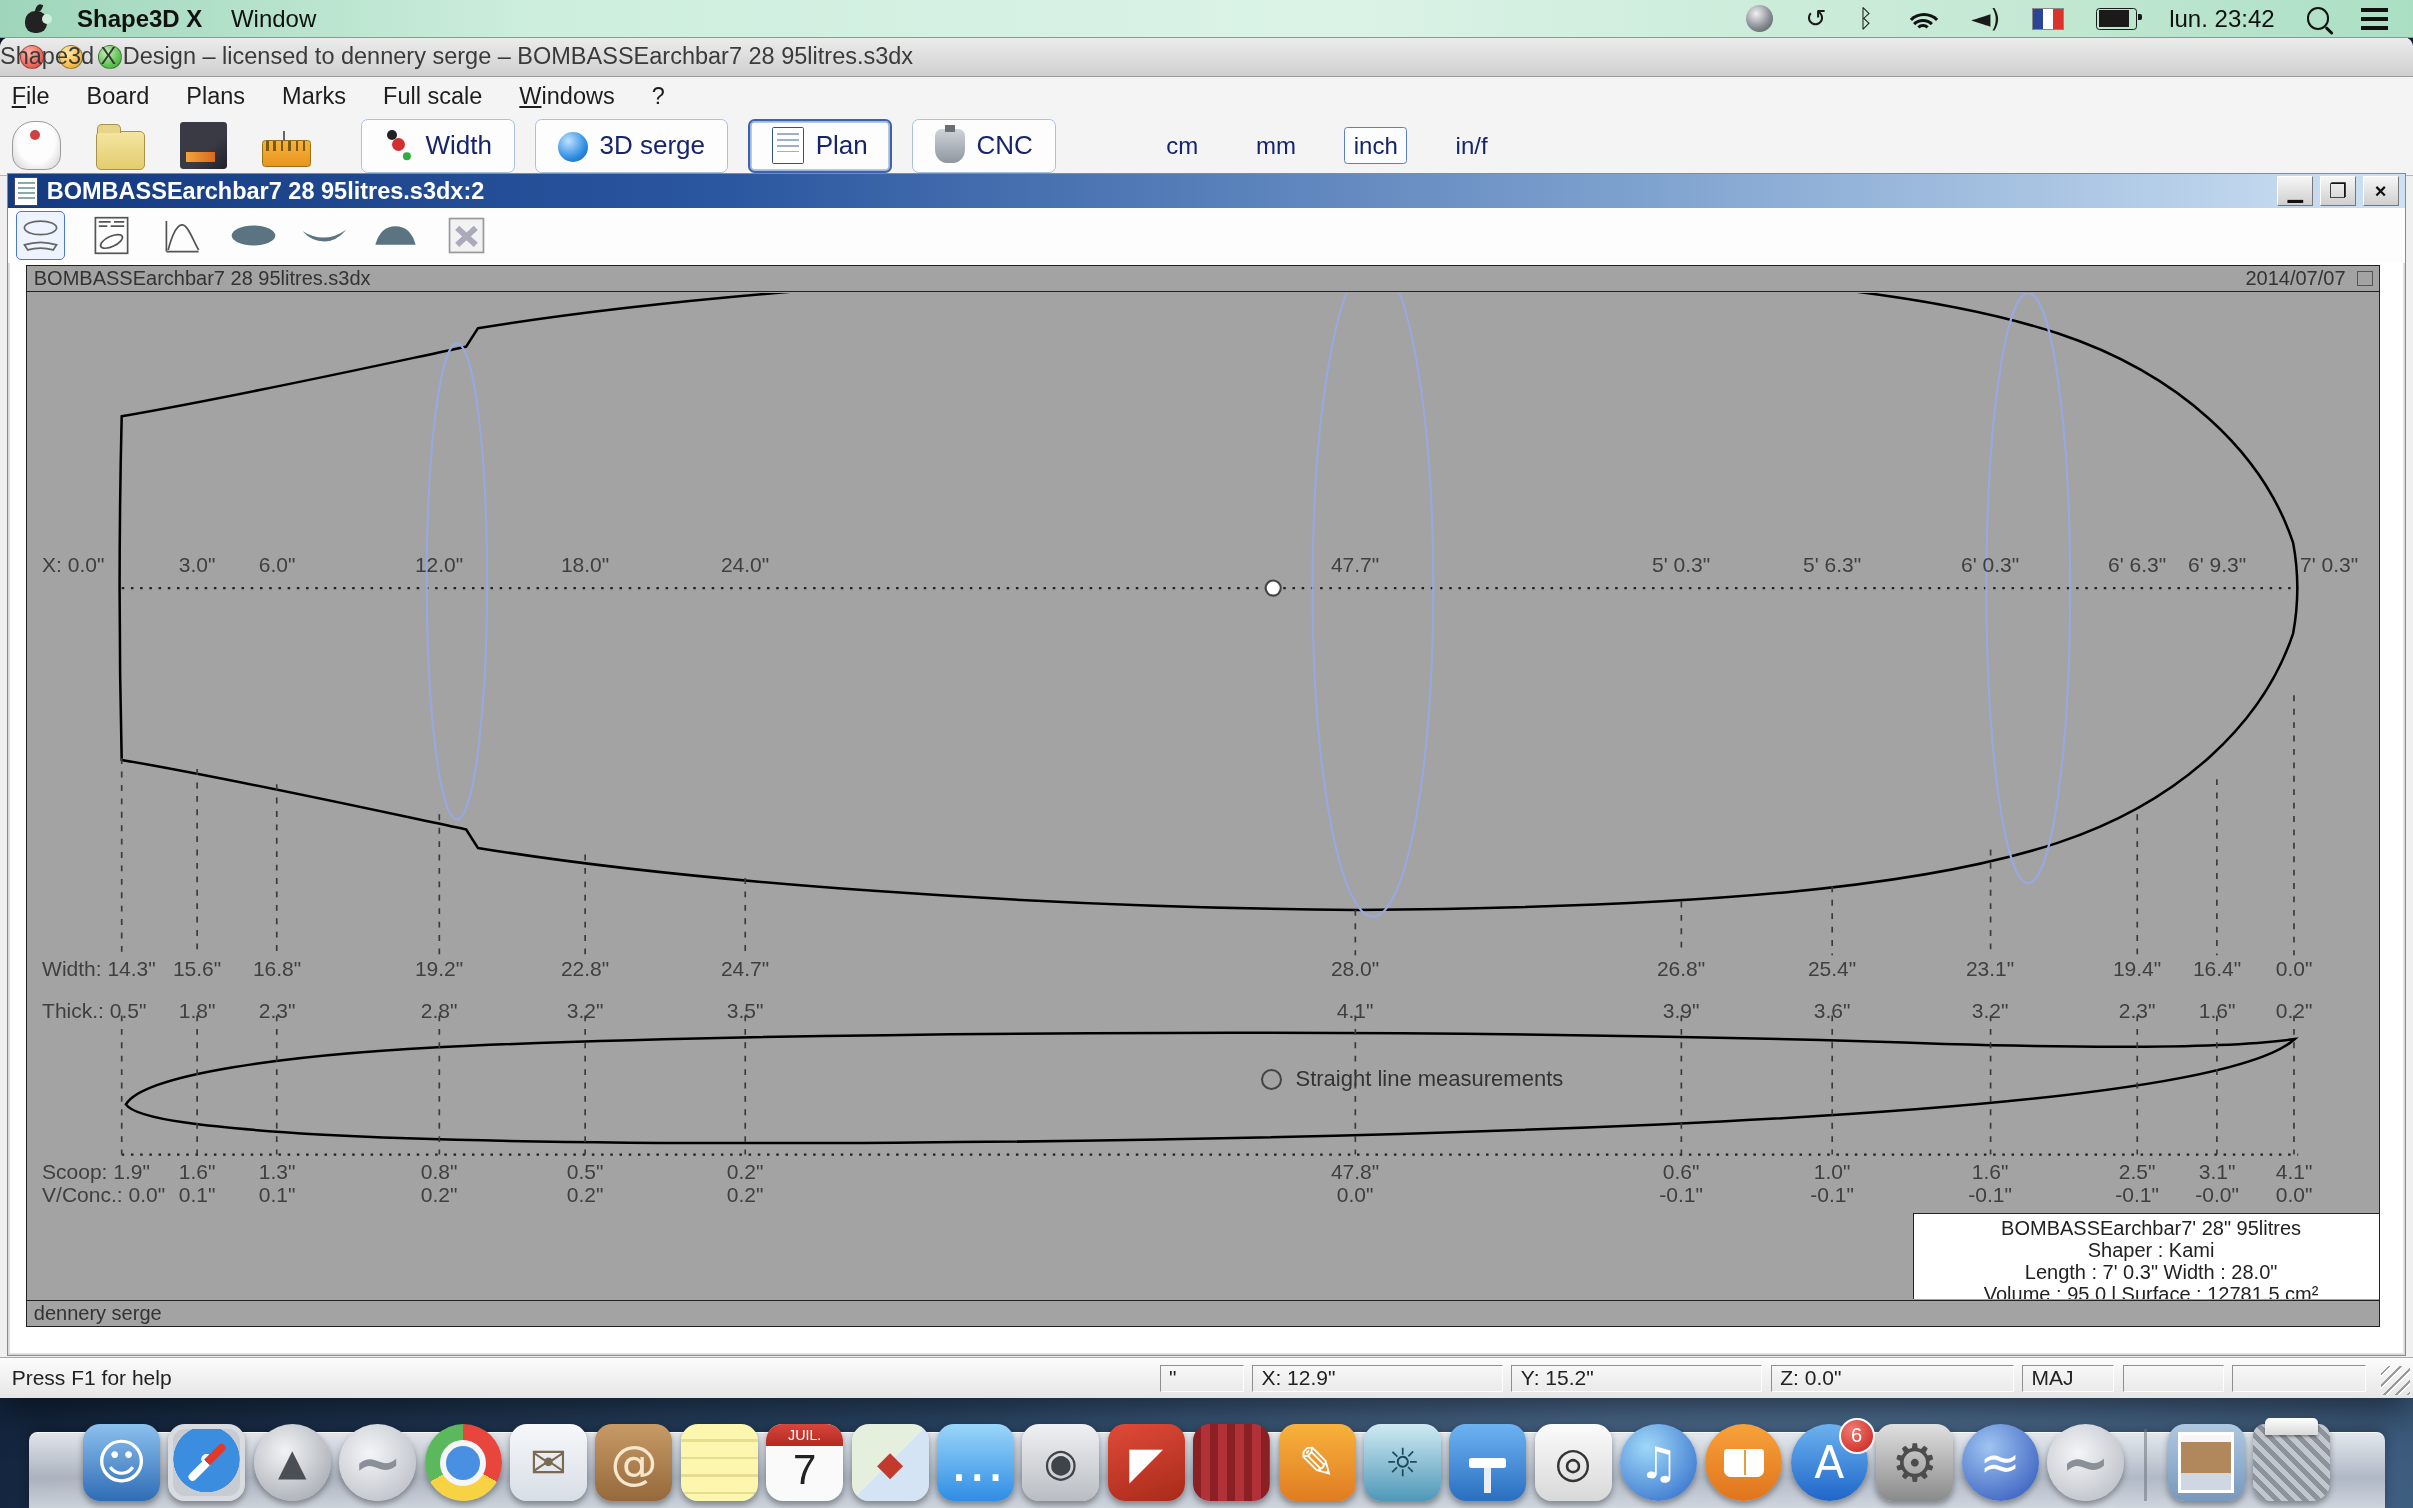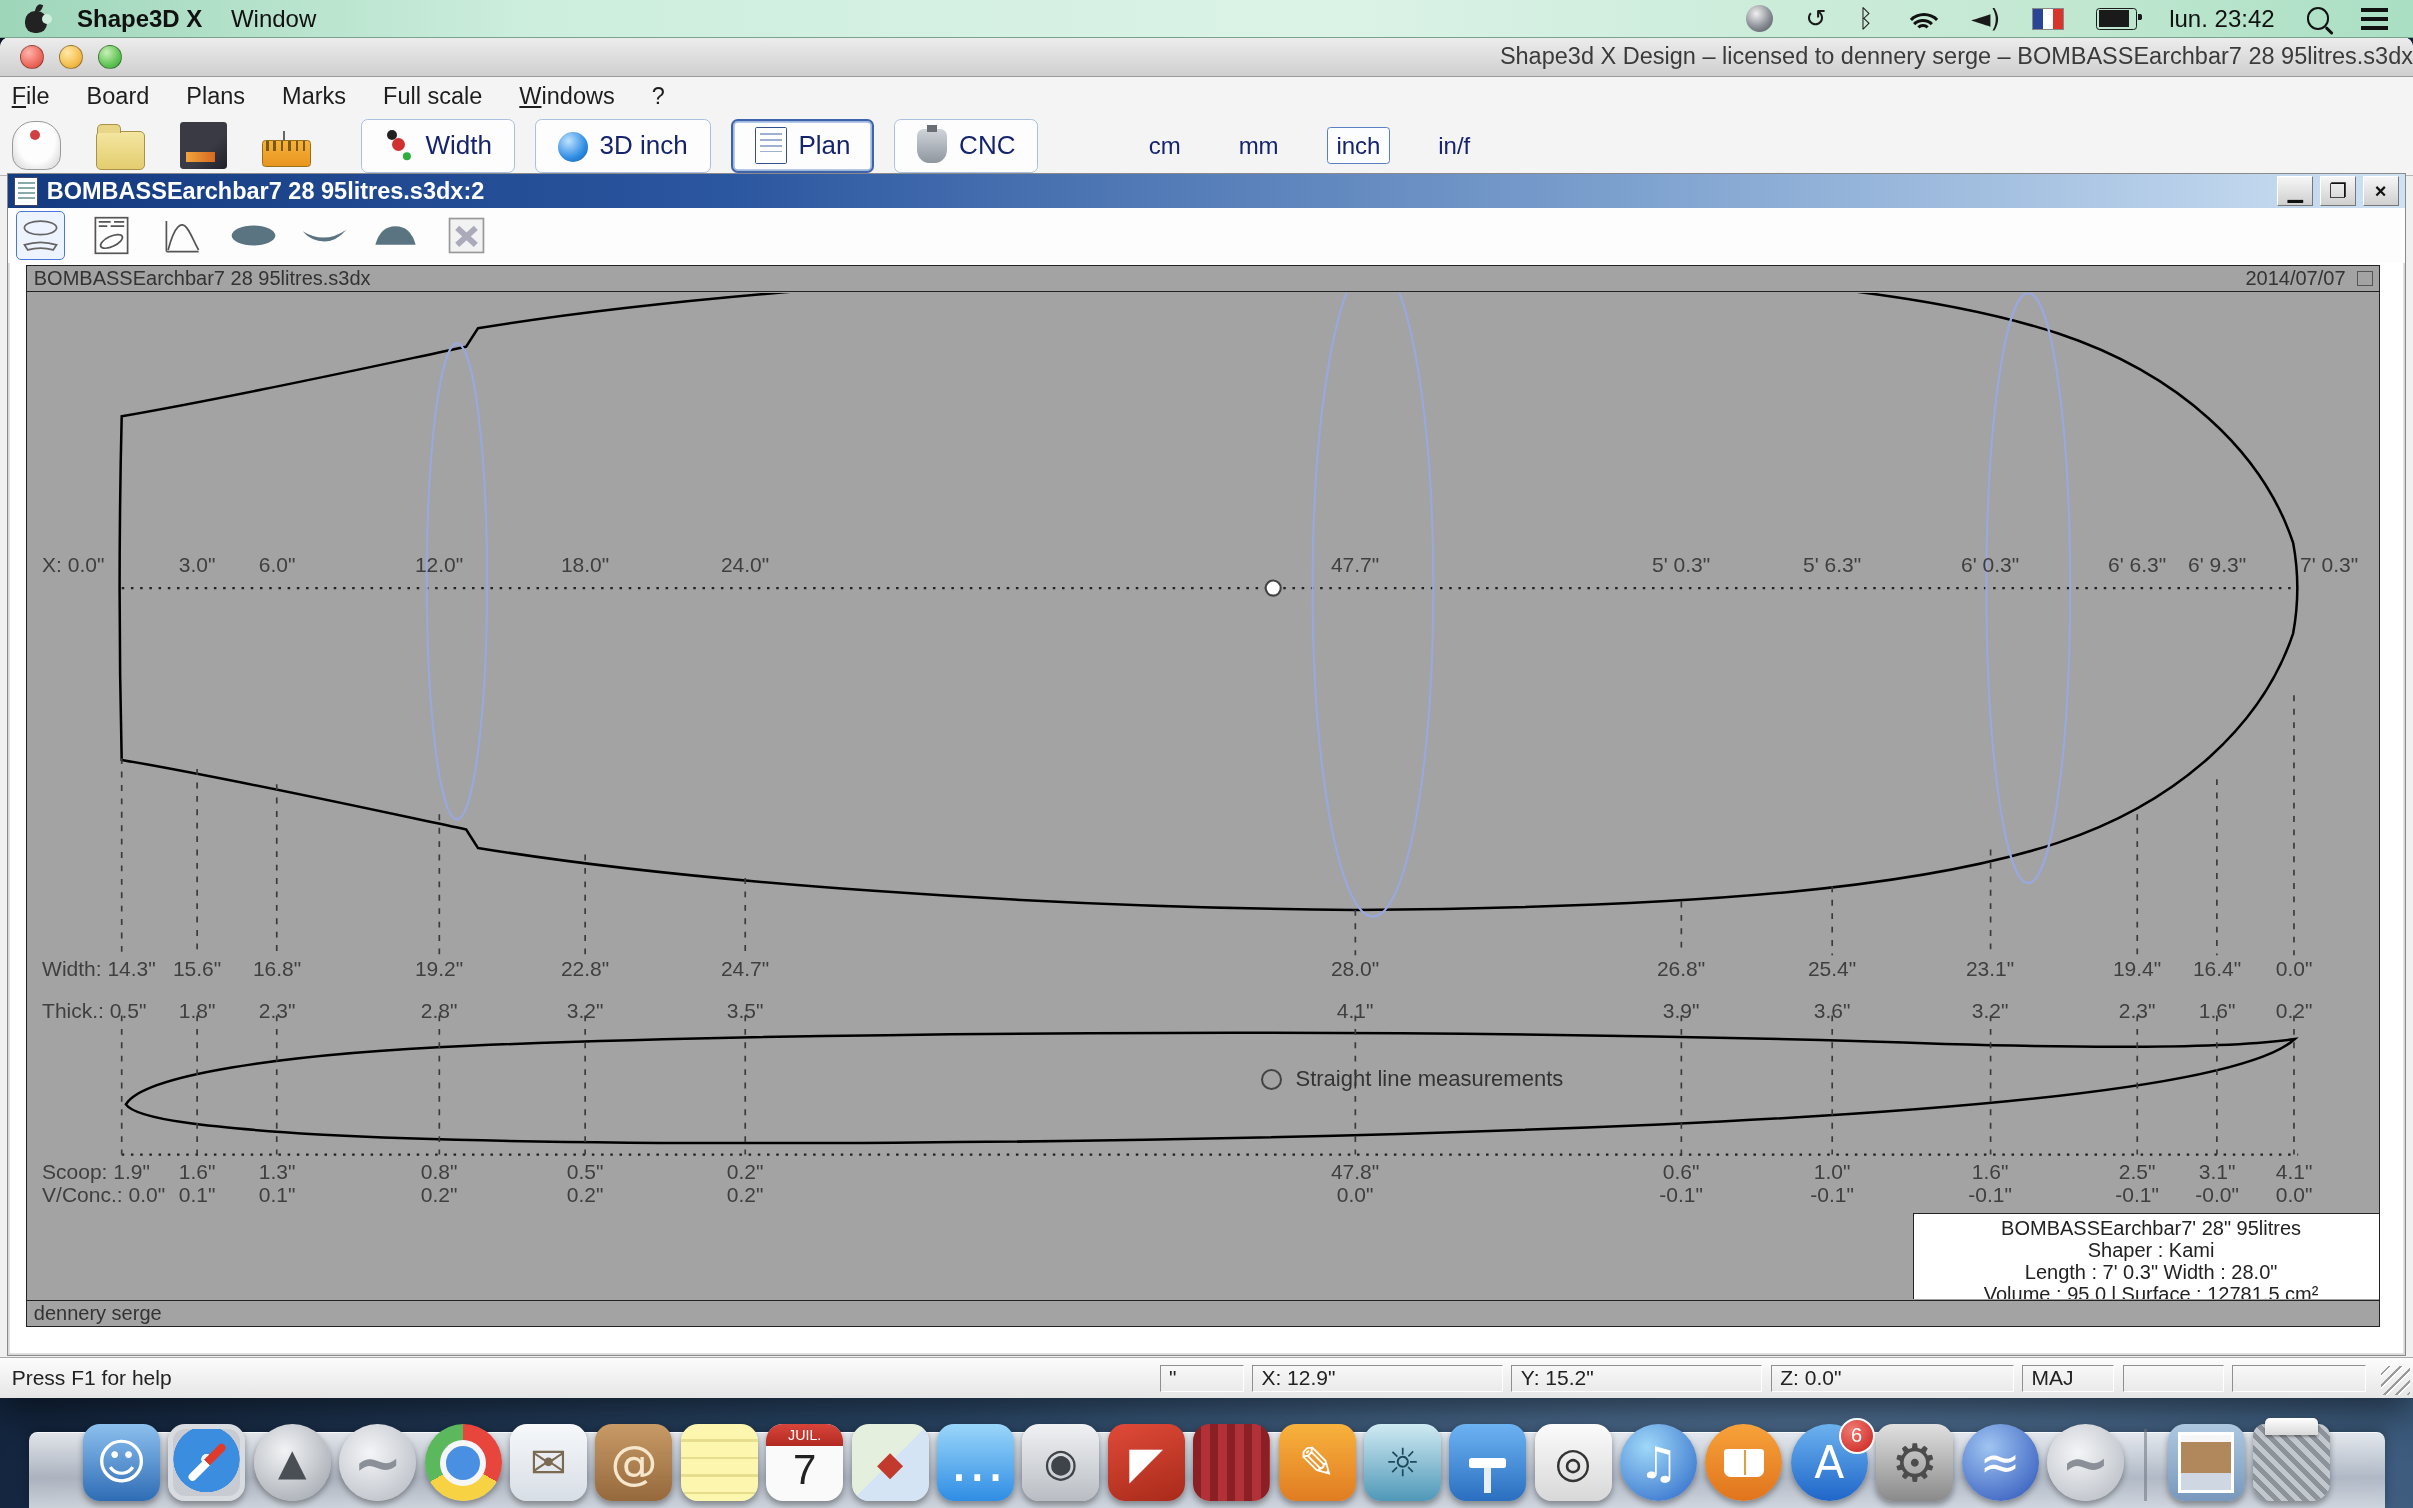--- a/index.html
+++ b/index.html
@@ -39,21 +39,21 @@
   
   .window{position:absolute;left:0;top:37px;width:2413px;height:1361px;background:#f0f0f0;
     border-radius:10px 10px 0 0;box-shadow:0 11.7px 42px rgba(0,0,0,.55);}
   .titlebar{height:39px;background:linear-gradient(#ededed,#cfcfcf);border-bottom:0.8px solid #9a9a9a;
     border-radius:10px 10px 0 0;display:flex;align-items:center;position:relative;}
   .lights{display:flex;gap:15px;padding-left:20px;}
   .light{width:22px;height:22px;border-radius:50%;border:0.8px solid rgba(0,0,0,.35);}
   .l-red{background:radial-gradient(circle at 35% 30%,#ffb4ab,#ee6a5e 60%,#c9453a);}
   .l-yellow{background:radial-gradient(circle at 35% 30%,#ffe9a8,#f5bf4f 60%,#d49a2d);}
   .l-green{background:radial-gradient(circle at 35% 30%,#c8f0b8,#61c555 60%,#3f9e3a);}
-  .win-title{position:absolute;left:16px;right:0;text-align:right;font-size:23.5px;color:#3a3a3a;}
+  .win-title{position:absolute;left:0;right:0;text-align:left;font-size:23.5px;color:#3a3a3a;}
 
   .appmenu{height:39px;display:flex;align-items:center;gap:37px;padding-left:11.7px;background:#f4f4f4;}
   .menu-item{font-size:23.5px;color:#1d1d1d;display:inline-block;}
   .u-first::first-letter{text-decoration:underline;}
 
   .toolbar{height:59px;display:flex;align-items:center;background:#f4f4f4;border-bottom:1.7px solid #b6b6b6;padding-left:11.7px;}
   .tb-icons{display:flex;align-items:center;gap:35px;margin-right:50px;}
   .tbi{width:47px;height:47px;position:relative;display:inline-block;}
   .tbi-hand{background:radial-gradient(ellipse at 50% 40%,#fdfdfd 55%,#d8d8d8 90%);border:1.7px solid #9a9a9a;border-radius:45% 45% 30% 30%;}
   .tbi-hand::after{content:"";position:absolute;left:17px;top:8.4px;width:10px;height:10px;background:#d04040;border-radius:50%;}
@@ -248,21 +248,21 @@
         <span class="tbi tbi-book"></span>
         <span class="tbi tbi-ruler"></span>
       </div>
       <div class="view-btns" id="viewBtns">
           <button class="view-btn">
             <span class="vb-icon vb-design"></span>
             <span>Width</span>
           </button>
           <button class="view-btn">
             <span class="vb-icon vb-view3d"></span>
-            <span>3D inch</span>
+            <span>3D serge</span>
           </button>
           <button class="view-btn active">
             <span class="vb-icon vb-plan"></span>
             <span>Plan</span>
           </button>
           <button class="view-btn">
             <span class="vb-icon vb-cnc"></span>
             <span>CNC</span>
           </button>
         </div>

